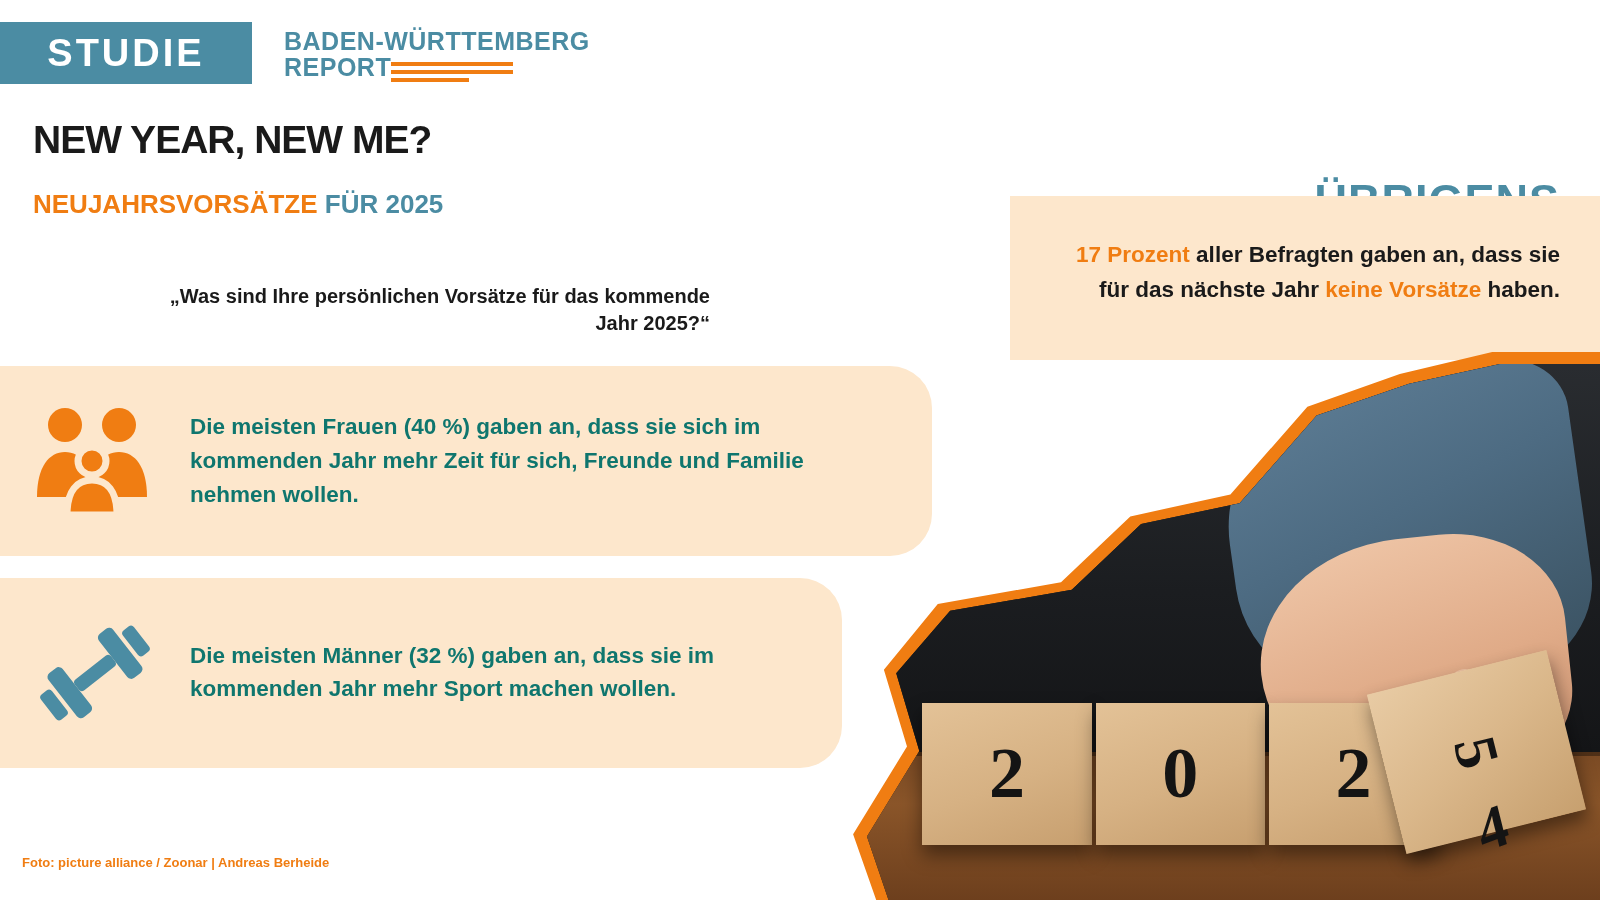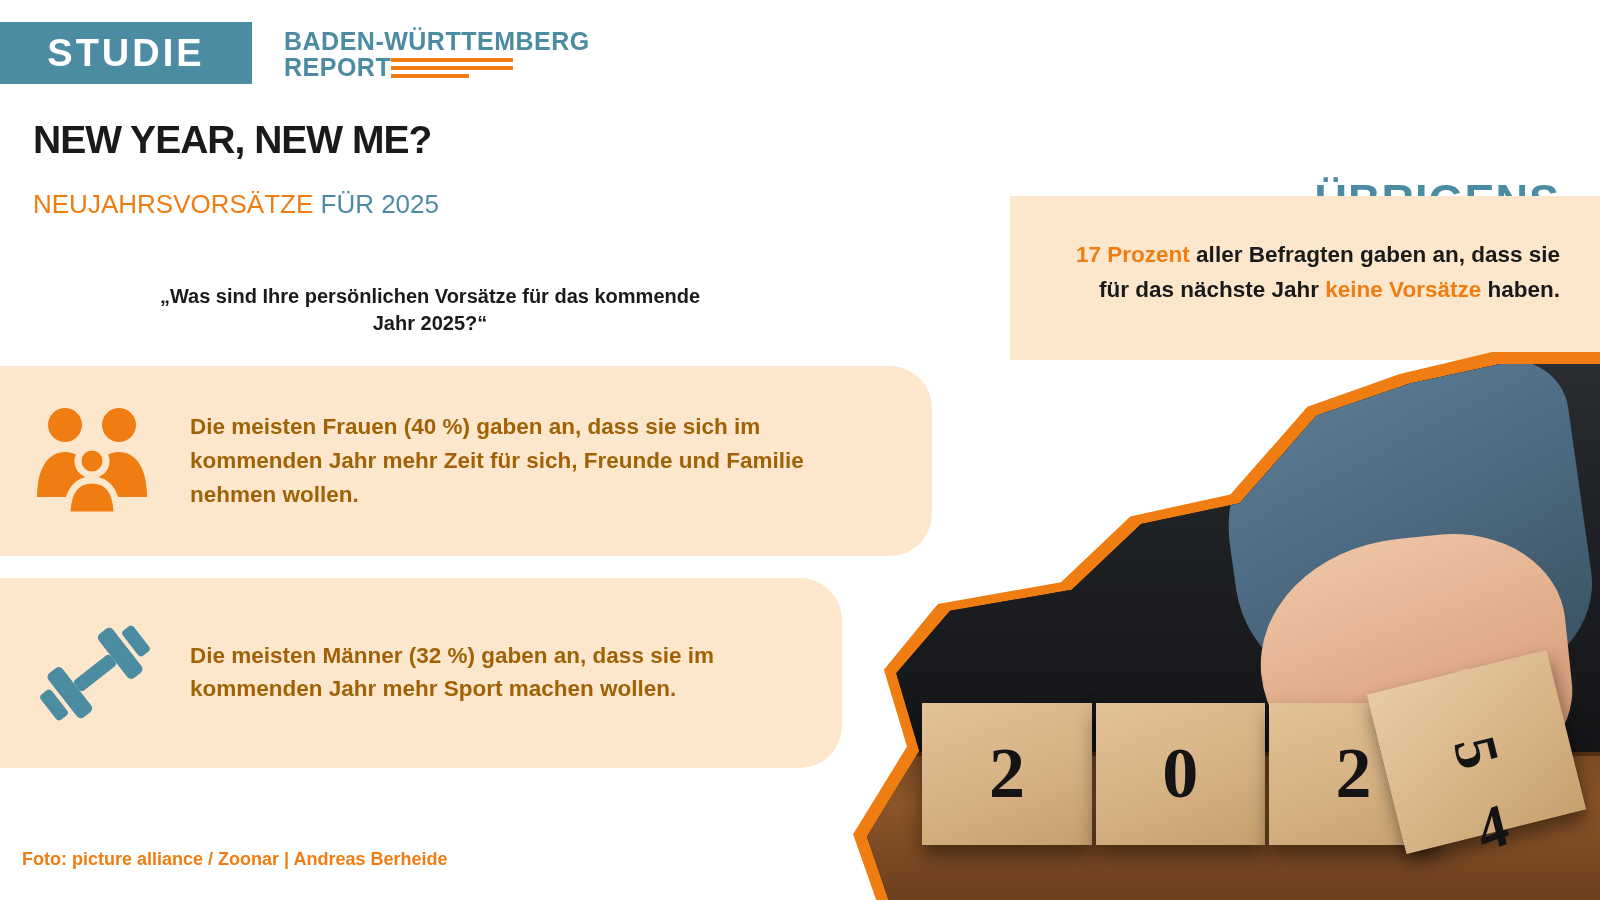--- a/index.html
+++ b/index.html
@@ -42,21 +42,21 @@
   }
   .report-line1 {
     color: #4b8ca3;
     font-size: 25px;
     font-weight: bold;
     letter-spacing: 0.5px;
     line-height: 1.05;
   }
   .report-line2row {
     display: flex;
-    align-items: flex-start;
+    align-items: flex-end;
   }
   .report-line2 {
     color: #4b8ca3;
     font-size: 25px;
     font-weight: bold;
     letter-spacing: 0.5px;
     line-height: 1.1;
   }
   .report-rules {
     display: flex;
@@ -76,33 +76,33 @@
     font-size: 39px;
     font-weight: bold;
     color: #1a1a1a;
     letter-spacing: -1px;
     line-height: 1;
   }
   .subtitle {
     position: absolute;
     left: 33px; top: 190px;
     font-size: 26px;
-    font-weight: normal;
+    font-weight: bold;
     line-height: 1.1;
     text-align: right;
   }
   .subtitle .orange { color: #f07d12; }
   .subtitle .blue { color: #4b8ca3; }
 
   
   .question {
     position: absolute;
     left: 150px; top: 283px;
     width: 560px;
-    text-align: center;
+    text-align: right;
     font-size: 20px;
     font-weight: bold;
     color: #1a1a1a;
     line-height: 1.35;
   }
 
   
   .fact-card {
     position: absolute;
     left: -40px;
@@ -119,21 +119,21 @@
     width: 190px;
     display: flex;
     align-items: center;
     justify-content: center;
     flex: none;
     margin-left: 40px;
   }
   .fact-text {
     font-size: 22.5px;
     font-weight: bold;
-    color: #a16207;
+    color: #0f766e;
     line-height: 1.5;
     padding-right: 40px;
   }
   #fact-2 .fact-text { line-height: 1.45; }
 
   
   .ubrigens-title {
     position: absolute;
     right: 40px; top: 175px;
     font-size: 45px;
@@ -267,21 +267,21 @@
     font-weight: bold;
     font-size: 60px;
     color: #141414;
     transform: rotate(-14deg) skewY(-6deg);
   }
 
   
   .credit {
     position: absolute;
     left: 22px; bottom: 30px;
-    font-size: 18px;
+    font-size: 13px;
     font-weight: bold;
     color: #f07d12;
   }
 </style>
 </head>
 <body>
 
 <div id="stage">
 
   <div class="header-bar">

